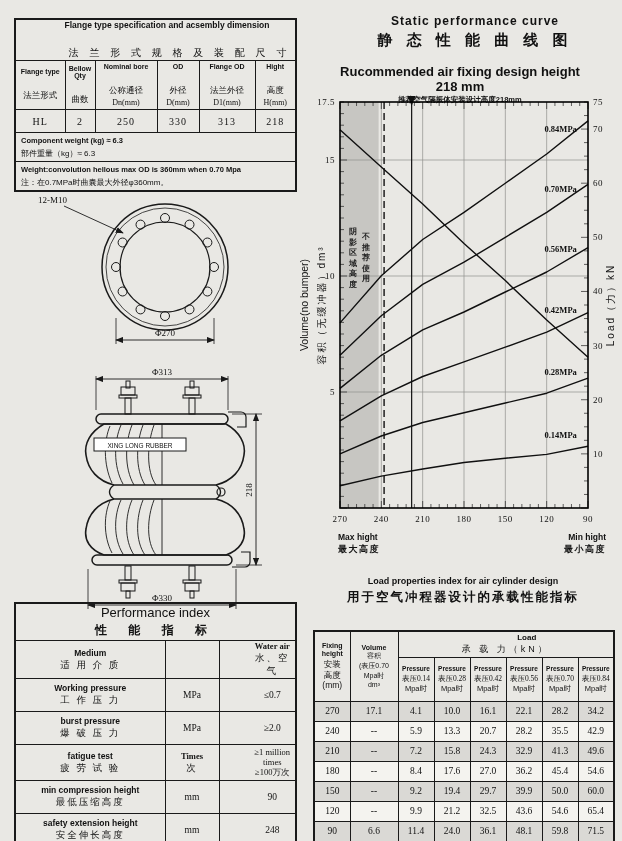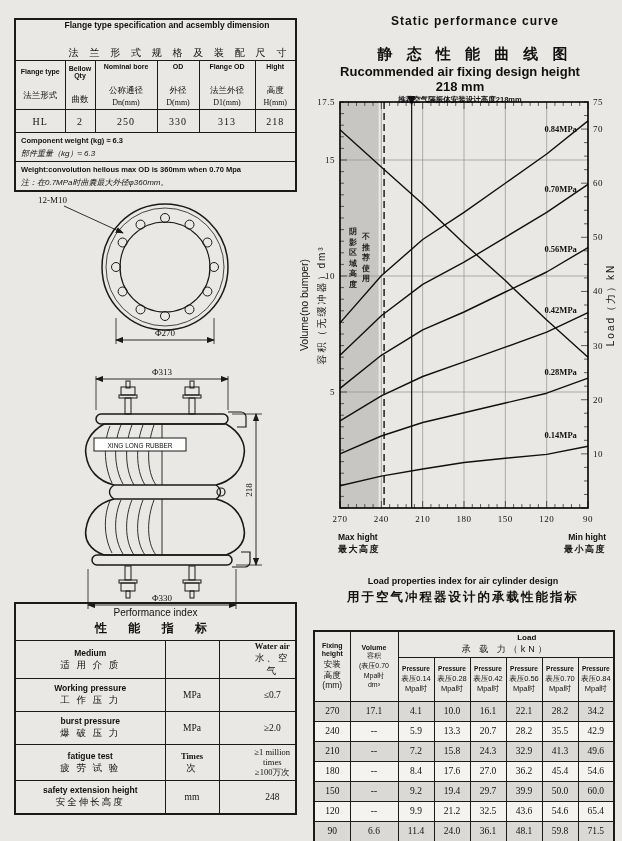--- a/index.html
+++ b/index.html
@@ -14,26 +14,26 @@
   #spec .ttl-en{font-size:8.5px;font-weight:bold;padding-left:23px;}
   #spec .ttl-zh{font-size:10px;letter-spacing:4px;margin-top:16px;padding-left:48px;}
   #spec .hdr th{height:48px;}
   #spec .h-en{font-size:7px;font-weight:bold;}
   #spec .h-zh{font-size:8.5px;margin-top:15px;}
   #spec .h-sym{font-size:8px;font-family:"Liberation Serif",serif;margin-top:1px;}
   #spec .vals td{height:22px;font:10px "Liberation Serif",serif;letter-spacing:1px;}
   #spec .blk{height:28px;text-align:left;}
   #spec .blk div{padding-left:5px;}
   #spec .b-en{font-size:7.5px;font-weight:bold;}
-  #spec .b-zh{font-size:8px;margin-top:3px;font-style:italic;}
+  #spec .b-zh{font-size:8px;margin-top:3px;}
 
   
   #chart-title{position:absolute;left:330px;top:14px;width:290px;text-align:center;}
   #chart-title .en{font-size:12px;font-weight:bold;letter-spacing:1px;}
-  #chart-title .zh{font-size:15px;font-weight:bold;letter-spacing:5px;margin-top:17px;}
+  #chart-title .zh{font-size:15px;font-weight:bold;letter-spacing:5px;margin-top:3px;}
   #chart-note{position:absolute;left:330px;top:64px;width:260px;text-align:center;}
   #chart-note .en{font-size:13px;font-weight:bold;}
   #chart-note .zh{font-size:7.5px;font-weight:bold;margin-top:1px;}
 
   
   .tick{font:9px "Liberation Serif",serif;letter-spacing:.5px;fill:#111;}
   .c-lab{font:bold 8.5px "Liberation Serif",serif;fill:#111;}
   .axis-en{font:10.5px "Liberation Sans",sans-serif;fill:#111;}
   .axis-zh{font:10px "Liberation Sans",sans-serif;letter-spacing:2px;fill:#111;}
   .shade-t{font:bold 8px "Liberation Sans",sans-serif;fill:#222;}
@@ -41,41 +41,41 @@
   .corner-zh{font:bold 9px "Liberation Sans",sans-serif;letter-spacing:1.5px;fill:#111;}
 
   
   .dim{font:9px "Liberation Serif",serif;fill:#111;}
   .brand{font:6.5px "Liberation Sans",sans-serif;fill:#111;}
   .ln{stroke:#1a1a1a;fill:none;}
 
   
   #perf{position:absolute;left:14px;top:602px;width:281px;border:2px solid #1a1a1a;}
   #perf .ttl{height:36px;}
-  #perf .ttl-en{font-size:10px;}
+  #perf .ttl-en{font-size:13px;}
   #perf .ttl-zh{font-size:12px;font-weight:bold;letter-spacing:9px;margin-top:2px;}
   #perf td{height:32px;}
   #perf .l-en{font-size:8.5px;font-weight:bold;}
   #perf .l-zh{font-size:9.5px;letter-spacing:2px;margin-top:1px;}
   #perf .u{font:9.5px "Liberation Serif",serif;}
   #perf .v{font:9.5px "Liberation Serif",serif;padding-left:30px;}
   #perf .v2{font-size:8.5px;}
 
   
   #load-title{position:absolute;left:313px;top:576px;width:300px;text-align:center;}
   #load-title .en{font-size:9px;font-weight:bold;}
   #load-title .zh{font-size:12.5px;font-weight:bold;letter-spacing:2px;margin-top:3px;}
   #load{position:absolute;left:313px;top:630px;width:301px;border:2px solid #1a1a1a;background:#f4f3ef;}
   #load th{background:#e9e8e4;}
   #load .g-en{font-size:8px;font-weight:bold;padding-left:42px;}
   #load .g-zh{font-size:9px;letter-spacing:3px;margin-top:1px;}
   #load .grp{height:26px;}
   #load .sub{height:44px;}
   #load .s1{font-size:6.5px;font-weight:bold;}
-  #load .s2{font-size:7.5px;margin-top:2px;}
+  #load .s2{font-size:7.5px;margin-top:2px;font-family:Liberation Serif, serif;}
   #load .s3{font-size:7.5px;}
   #load .c1 div{line-height:1.25;}
   #load .c1 .a{font-size:7px;font-weight:bold;}
   #load .c1 .b{font-size:8.5px;}
   #load .c2 .a{font-size:7px;font-weight:bold;}
   #load .c2 .b{font-size:7px;}
   #load tbody td{height:19px;font:9.5px "Liberation Serif",serif;}
   #load tbody tr.shade td{background:#dad9d5;}
 </style>
 </head>
@@ -509,20 +509,32 @@
             <div class="l-en">Times</div>
             <div class="l-zh">次</div>
           </td>
       <td class="v v2">
             <div>≥1 million times</div>
             <div>≥100万次</div>
           </td>
     </tr>
     <tr>
       <td>
+            <div class="l-en">min compression height</div>
+            <div class="l-zh">最低压缩高度</div>
+          </td>
+      <td class="u">
+            <div>mm</div>
+          </td>
+      <td class="v">
+            <div>90</div>
+          </td>
+    </tr>
+    <tr>
+      <td>
             <div class="l-en">safety extension height</div>
             <div class="l-zh">安全伸长高度</div>
           </td>
       <td class="u">
             <div>mm</div>
           </td>
       <td class="v">
             <div>248</div>
           </td>
     </tr>

